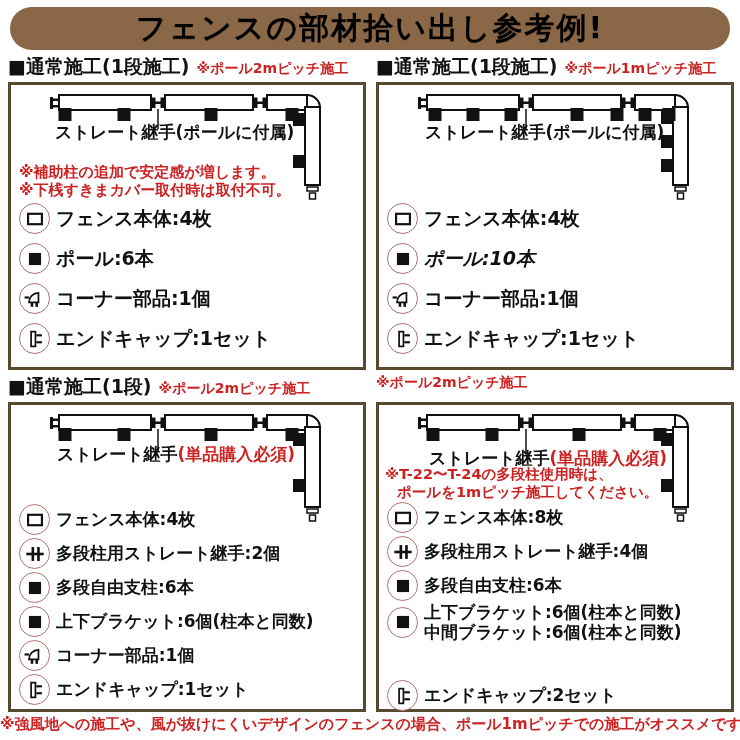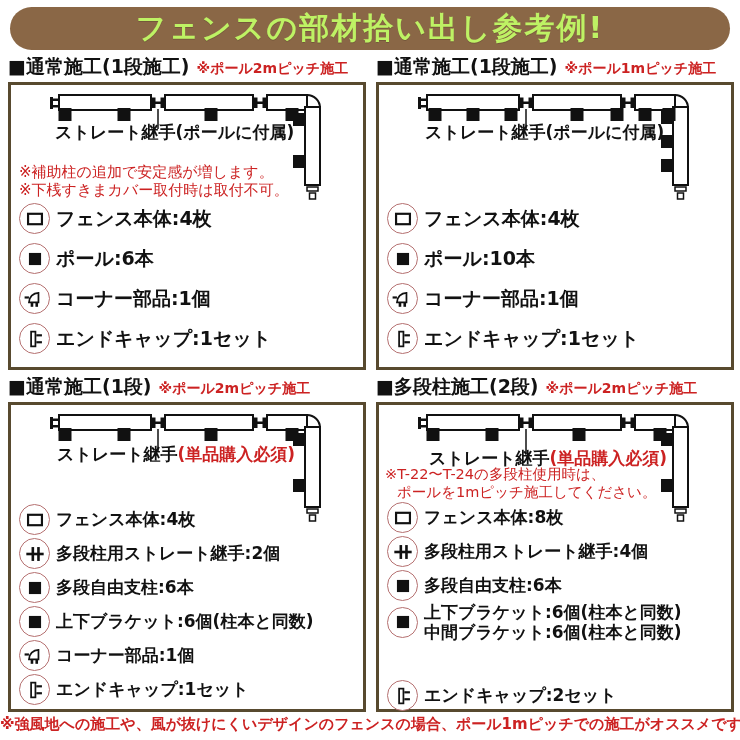--- a/index.html
+++ b/index.html
@@ -8,21 +8,21 @@
     font-family:"DejaVu Sans","Liberation Sans",sans-serif;
     overflow:hidden;-webkit-font-smoothing:antialiased;
   }
   
   .banner{
     position:absolute;left:10px;top:7px;width:720px;height:43px;
     background:#8a6746;border-radius:22px;
     display:flex;align-items:center;justify-content:center;
   }
   .banner-text{
-    color:#bef264;font-size:30px;font-weight:700;letter-spacing:2px;
+    color:#000000;font-size:30px;font-weight:700;letter-spacing:2px;
     text-shadow:0 1px 0 rgba(0,0,0,.15);white-space:nowrap;
   }
   
   .sec-head{
     position:absolute;height:26px;display:flex;align-items:baseline;gap:7px;white-space:nowrap;
   }
   .sec-head.h-tl{left:8px;top:54px;}
   .sec-head.h-tr{left:376px;top:54px;}
   .sec-head.h-bl{left:8px;top:374px;}
   .sec-head.h-br{left:376px;top:374px;}
@@ -36,21 +36,21 @@
   .p-tr{left:376px;top:82px;width:358px;height:288px;}
   .p-bl{left:8px;top:402px;width:358px;height:310px;}
   .p-br{left:376px;top:402px;width:358px;height:310px;}
   .fence{position:absolute;left:0;top:4px;width:352px;display:block;}
   .joint-label{
     position:absolute;font-size:17px;font-weight:700;color:#111;white-space:nowrap;
   }
   .joint-label .jn-red{color:#cc2222;}
   .joint-label .jn-black{color:#111;}
   .notes{
-    position:absolute;font-size:15px;font-weight:400;color:#cc2222;
+    position:absolute;font-size:15px;font-weight:700;color:#cc2222;
     line-height:18px;white-space:nowrap;
   }
   .notes .indent{padding-left:15px;}
   .notes div{display:block;}
   
   .row{
     position:absolute;left:8px;display:flex;align-items:center;gap:6px;white-space:nowrap;
   }
   .circ{
     width:31px;height:31px;border:1.6px solid #b57070;border-radius:50%;
@@ -109,21 +109,20 @@
 </div>
 <div class="sec-head h-tr">
   <span class="sec-title">■通常施工(1段施工)</span>
   <span class="sec-note">※ポール1mピッチ施工</span>
 </div>
 <div class="sec-head h-bl">
   <span class="sec-title">■通常施工(1段)</span>
   <span class="sec-note">※ポール2mピッチ施工</span>
 </div>
 <div class="sec-head h-br">
-  <span class="sec-title">■多段柱施工(2段)</span>
   <span class="sec-note">※ポール2mピッチ施工</span>
 </div>
 
 <div class="panel p-tl">
   <svg class="fence" viewBox="0 0 352 116" style="height: 116px;">
       <line x1="147" y1="20" x2="147" y2="40" stroke="#111" stroke-width="1.5"></line>
       <rect x="39" y="8" width="3" height="12" fill="#111"></rect>
       <rect x="42" y="9.5" width="5" height="2.5" fill="#111"></rect>
       <rect x="42" y="16" width="5" height="2.5" fill="#111"></rect>
       <rect x="48" y="6" width="92" height="15" fill="#fff" stroke="#111" stroke-width="2"></rect>
@@ -221,21 +220,21 @@
     <span>ストレート継手</span><span class="jn-black">(ポールに付属)</span>
   </div>
   <div class="row" style="top:118px;">
     <span class="circ">
         <svg viewBox="0 0 30 30">
           <use href="#sym-fence"></use>
         </svg>
       </span>
     <span class="itxt">フェンス本体:4枚</span>
   </div>
-  <div class="row" style="top:158px;">
+  <div class="row" style="top:158px;font-style:italic;">
     <span class="circ">
         <svg viewBox="0 0 30 30">
           <use href="#sym-pole"></use>
         </svg>
       </span>
     <span class="itxt">ポール:10本</span>
   </div>
   <div class="row" style="top:198px;">
     <span class="circ">
         <svg viewBox="0 0 30 30">

